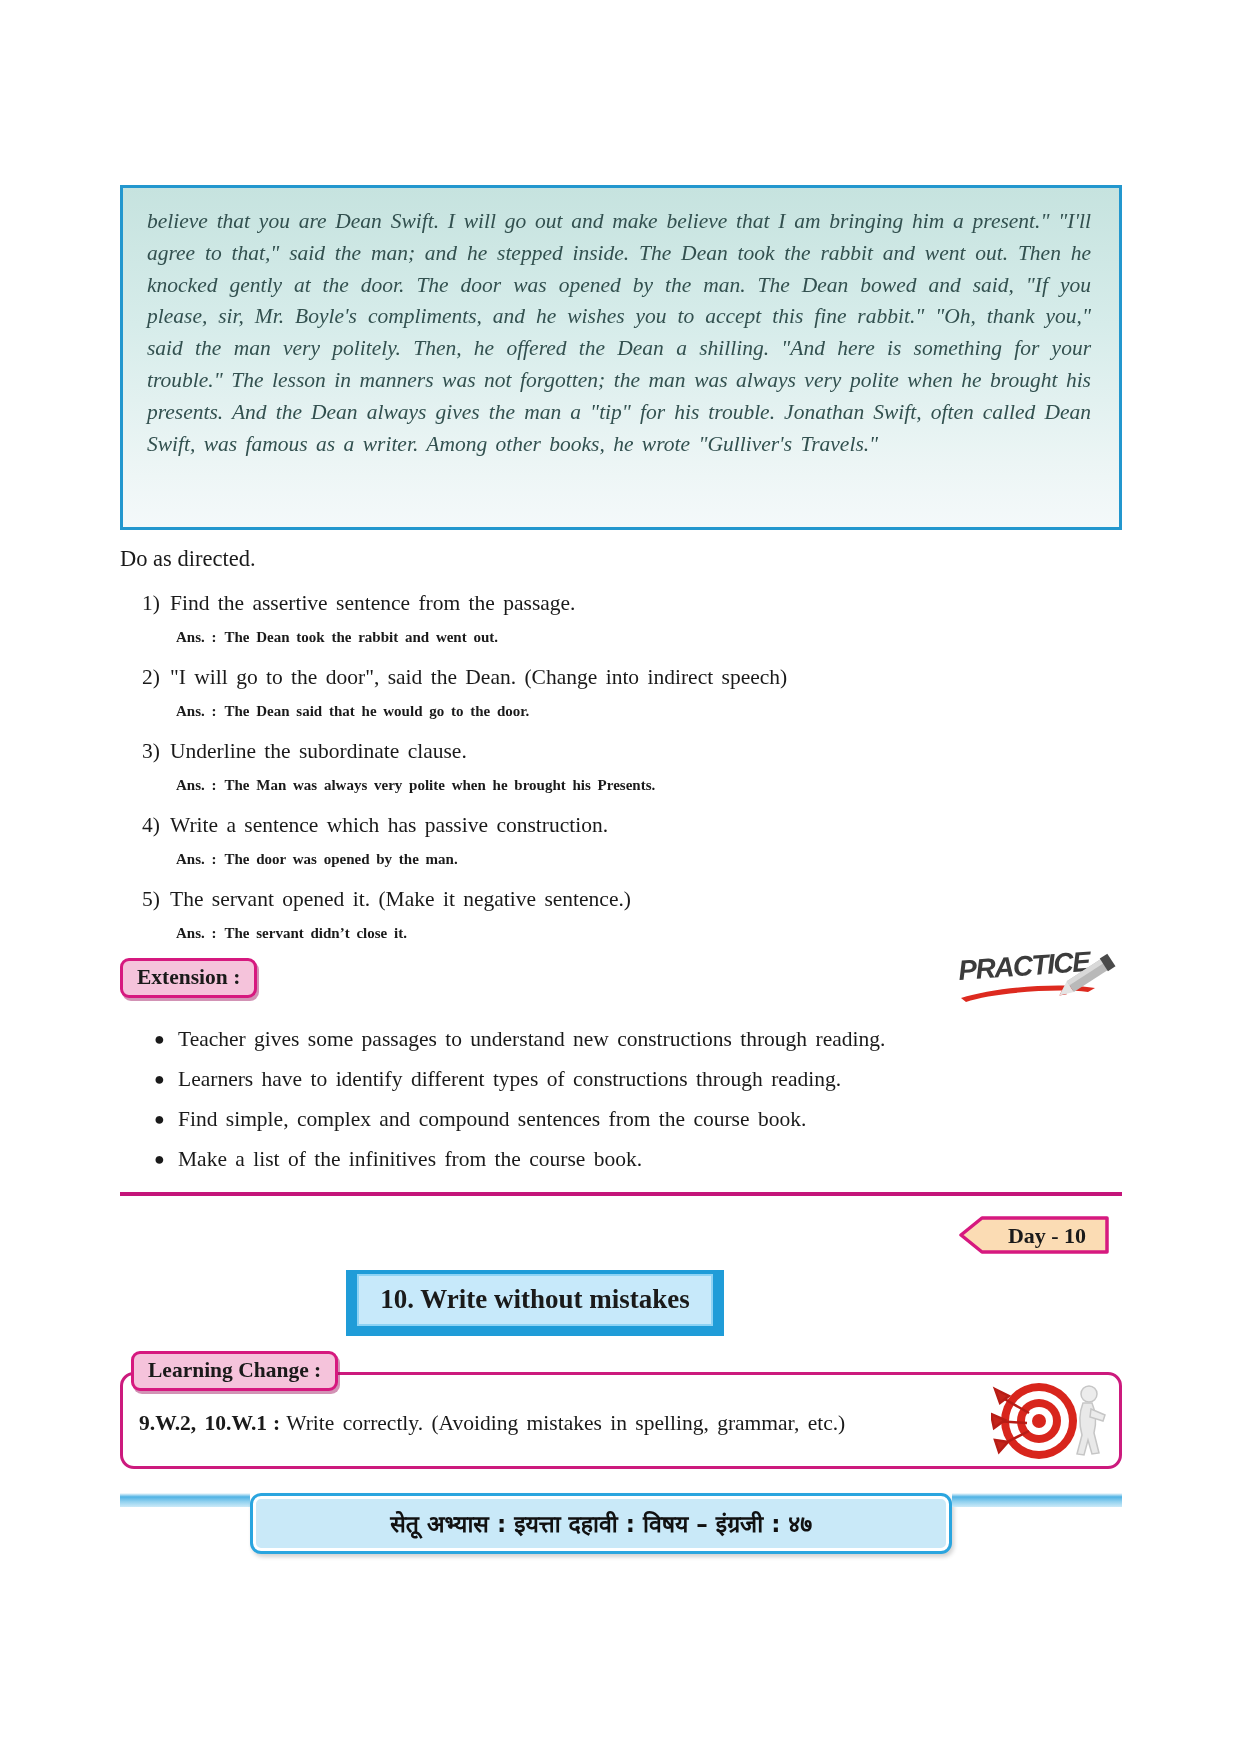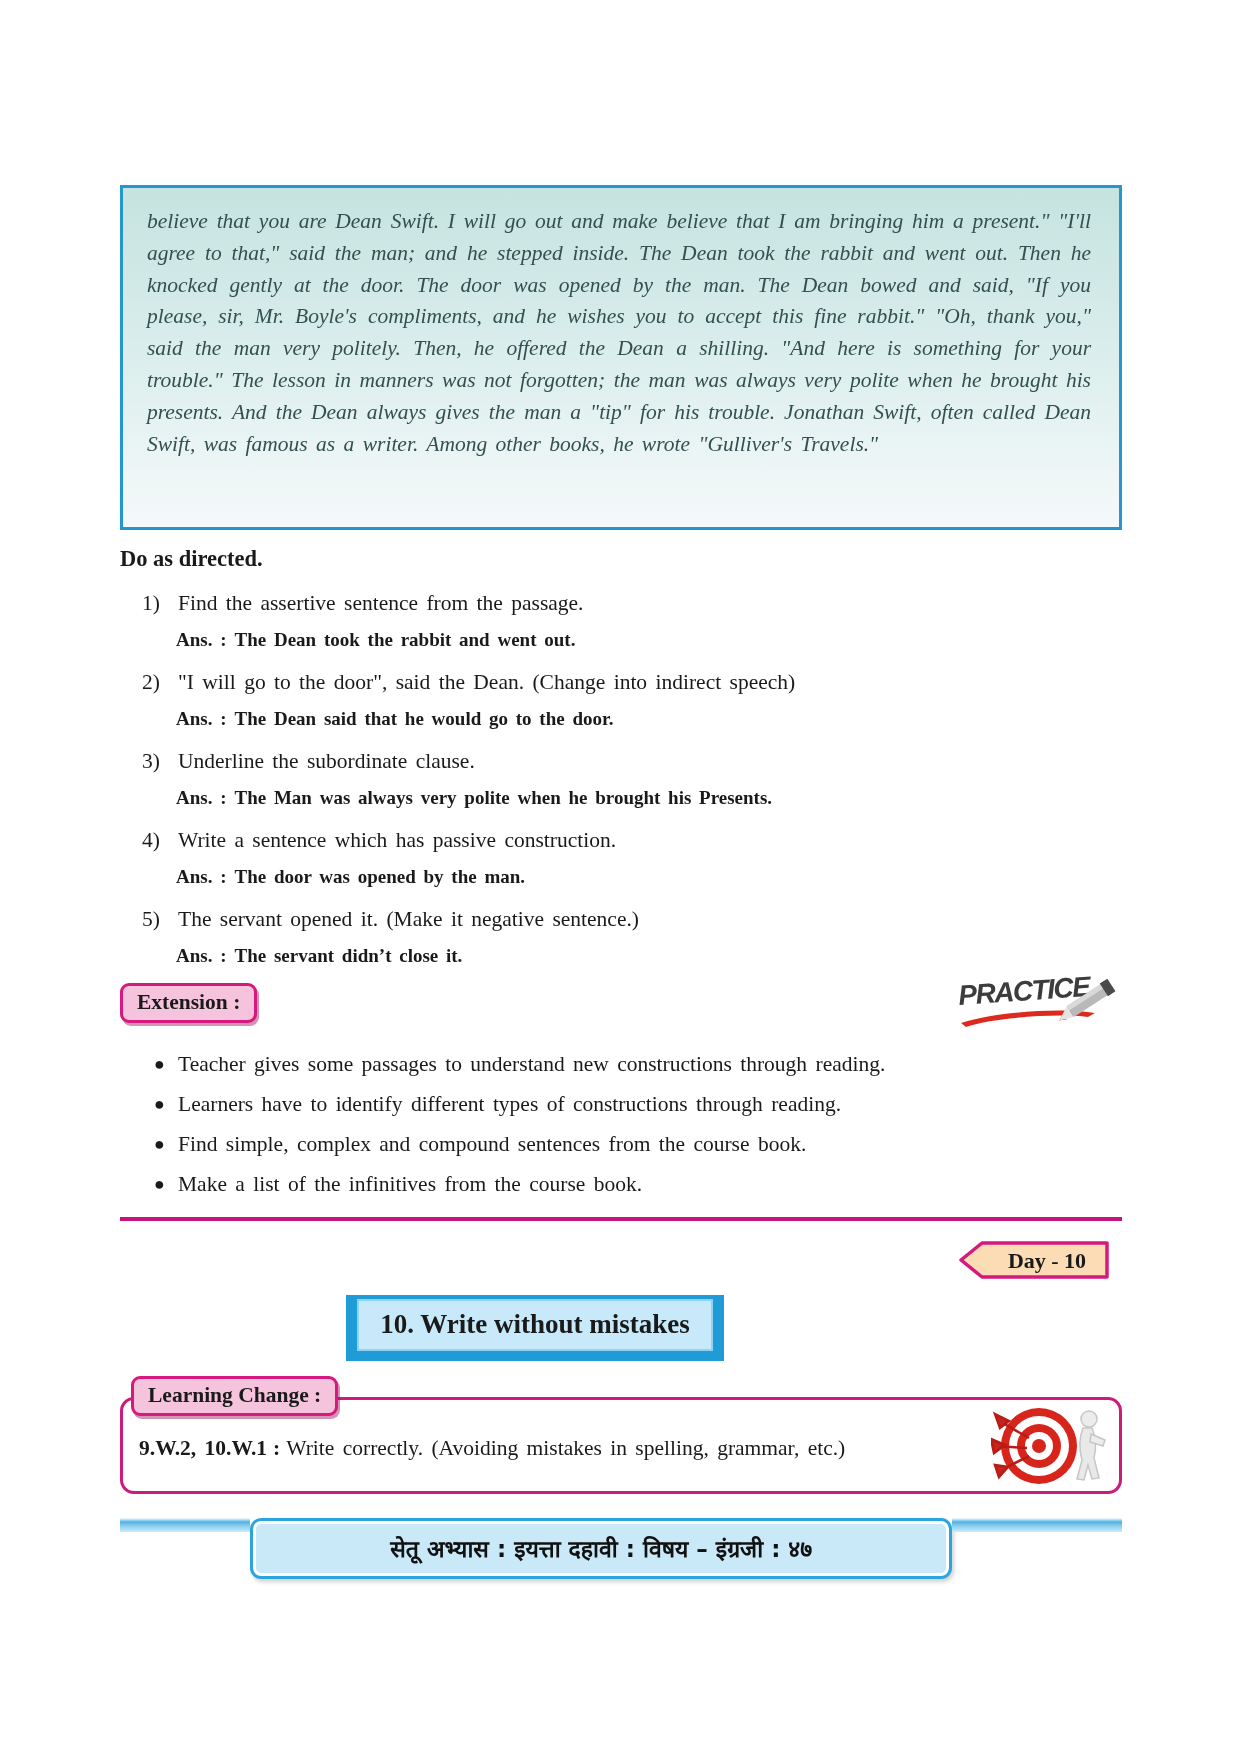--- a/index.html
+++ b/index.html
@@ -24,25 +24,25 @@
   .passage-text {
     font-style:italic;
     font-size:21.5px;
     line-height:1.48;
     text-align:justify;
     color:#32504f;
     word-spacing:3px;
   }
 
   
-  .section-heading { margin-top:16px; font-size:22.5px; font-weight:bold; }
+  .section-heading { margin-top:16px; font-size:22.5px; font-weight:normal; }
   .q-row { display:flex; margin:19px 0 0 22px; font-size:21.5px; word-spacing:3px; }
   .q-num { width:28px; flex:0 0 28px; }
-  .q-text { flex:1;margin-left:8px; }
-  .ans-row { margin:13px 0 0 56px; font-size:19px; font-weight:bold; word-spacing:3px; }
+  .q-text { flex:1; }
+  .ans-row { margin:13px 0 0 56px; font-size:15px; font-weight:bold; word-spacing:3px; }
   .ans-label { margin-right:8px; }
 
   
   .badge {
     display:inline-block;
     background:#F5C3DB;
     border:3px solid #D6197F;
     border-radius:9px;
     padding:4px 14px 5px 14px;
     font-weight:bold;

